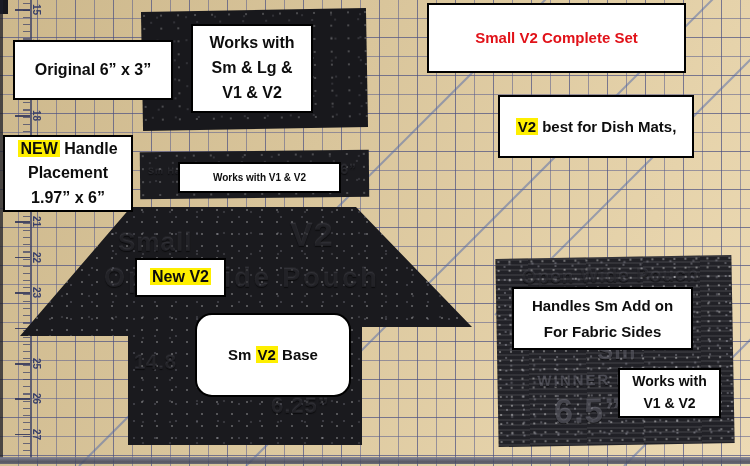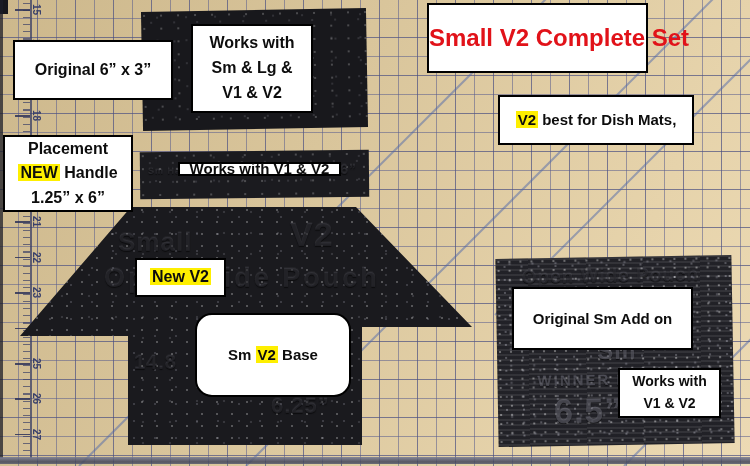--- a/index.html
+++ b/index.html
@@ -62,24 +62,24 @@
     white-space:nowrap;letter-spacing:1px;}
   .emb.strong{color:rgba(160,160,180,0.34);}
   
   .label{position:absolute;z-index:6;background:#ffffff;border:2px solid #000;
     box-sizing:border-box;display:flex;flex-direction:column;justify-content:center;
     text-align:center;font-weight:bold;color:#0d0d0d;line-height:1.55;}
   .label .ln{white-space:nowrap;}
   .hl{background:#feef00;padding:0 2px;}
   .lbl-original63{left:13px;top:40px;width:160px;height:60px;font-size:16px;}
   .lbl-works-smlg{left:191px;top:24px;width:122px;height:89px;font-size:16px;}
-  .lbl-title{left:427px;top:3px;width:221px;height:70px;font-size:24px;color:#e11219;line-height:1.6;}
+  .lbl-title{left:427px;top:3px;width:259px;height:70px;font-size:15px;color:#e11219;line-height:1.6;}
   .lbl-new-handle{left:3px;top:135px;width:130px;height:77px;font-size:16px;line-height:1.52;}
-  .lbl-works-mid{left:178px;top:162px;width:163px;height:14px;font-size:15px;}
-  .lbl-v2best{left:498px;top:95px;width:196px;height:50px;font-size:15px;line-height:1.7;}
+  .lbl-works-mid{left:178px;top:162px;width:163px;height:31px;font-size:10px;}
+  .lbl-v2best{left:498px;top:95px;width:196px;height:63px;font-size:15px;line-height:1.7;}
   .lbl-newv2{left:135px;top:258px;width:91px;height:39px;font-size:16px;}
   .lbl-smbase{left:195px;top:313px;width:156px;height:84px;font-size:15px;line-height:1.7;border-radius:17px;}
   .lbl-smbase .ln-right{text-align:right;padding-right:14px;}
   .lbl-addon{left:512px;top:287px;width:181px;height:63px;font-size:15px;line-height:1.7;}
   .lbl-works-br{left:618px;top:368px;width:103px;height:50px;font-size:14px;line-height:1.55;}
 </style>
 </head>
 <body>
 
 <div class="stage">
@@ -146,43 +146,44 @@
     <div class="ln">Works with</div>
     <div class="ln">Sm &amp; Lg &amp;</div>
     <div class="ln">V1 &amp; V2</div>
   </div>
 
   <div class="label lbl-title">
     <div class="ln">Small V2 Complete Set</div>
   </div>
 
   <div class="label lbl-new-handle">
+    <div class="ln"><span class="hl">NEW</span><span> Handle</span></div>
     <div class="ln">Placement</div>
-    <div class="ln"><span class="hl">NEW</span><span> Handle</span></div>
-    <div class="ln">1.25” x 6”</div>
+    <div class="ln">1.97” x 6”</div>
   </div>
 
   <div class="label lbl-works-mid">
     <div class="ln">Works with V1 &amp; V2</div>
   </div>
 
   <div class="label lbl-v2best">
     <div class="ln"><span class="hl">V2</span><span> best for Dish Mats,</span></div>
   </div>
 
   <div class="label lbl-newv2">
     <div class="ln"><span class="hl">New V2</span></div>
   </div>
 
   <div class="label lbl-smbase">
     <div class="ln"><span>Sm </span><span class="hl">V2</span><span> Base</span></div>
   </div>
 
   <div class="label lbl-addon">
-    <div class="ln">Original Sm Add on</div>
+    <div class="ln">Handles Sm Add on</div>
+    <div class="ln">For Fabric Sides</div>
   </div>
 
   <div class="label lbl-works-br">
     <div class="ln">Works with</div>
     <div class="ln">V1 &amp; V2</div>
   </div>
 
 </div>
 
 </body></html>

